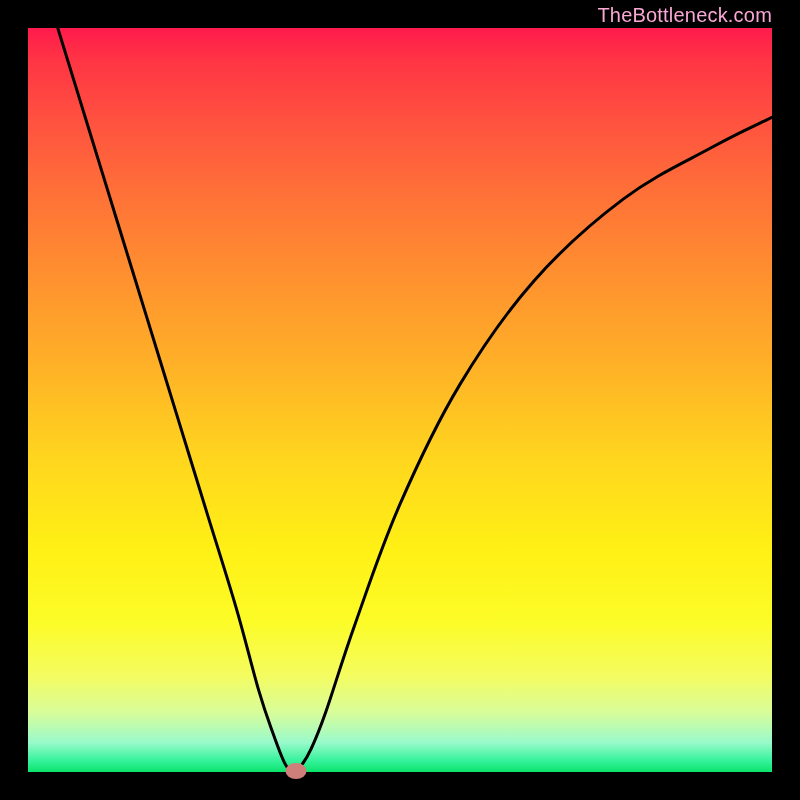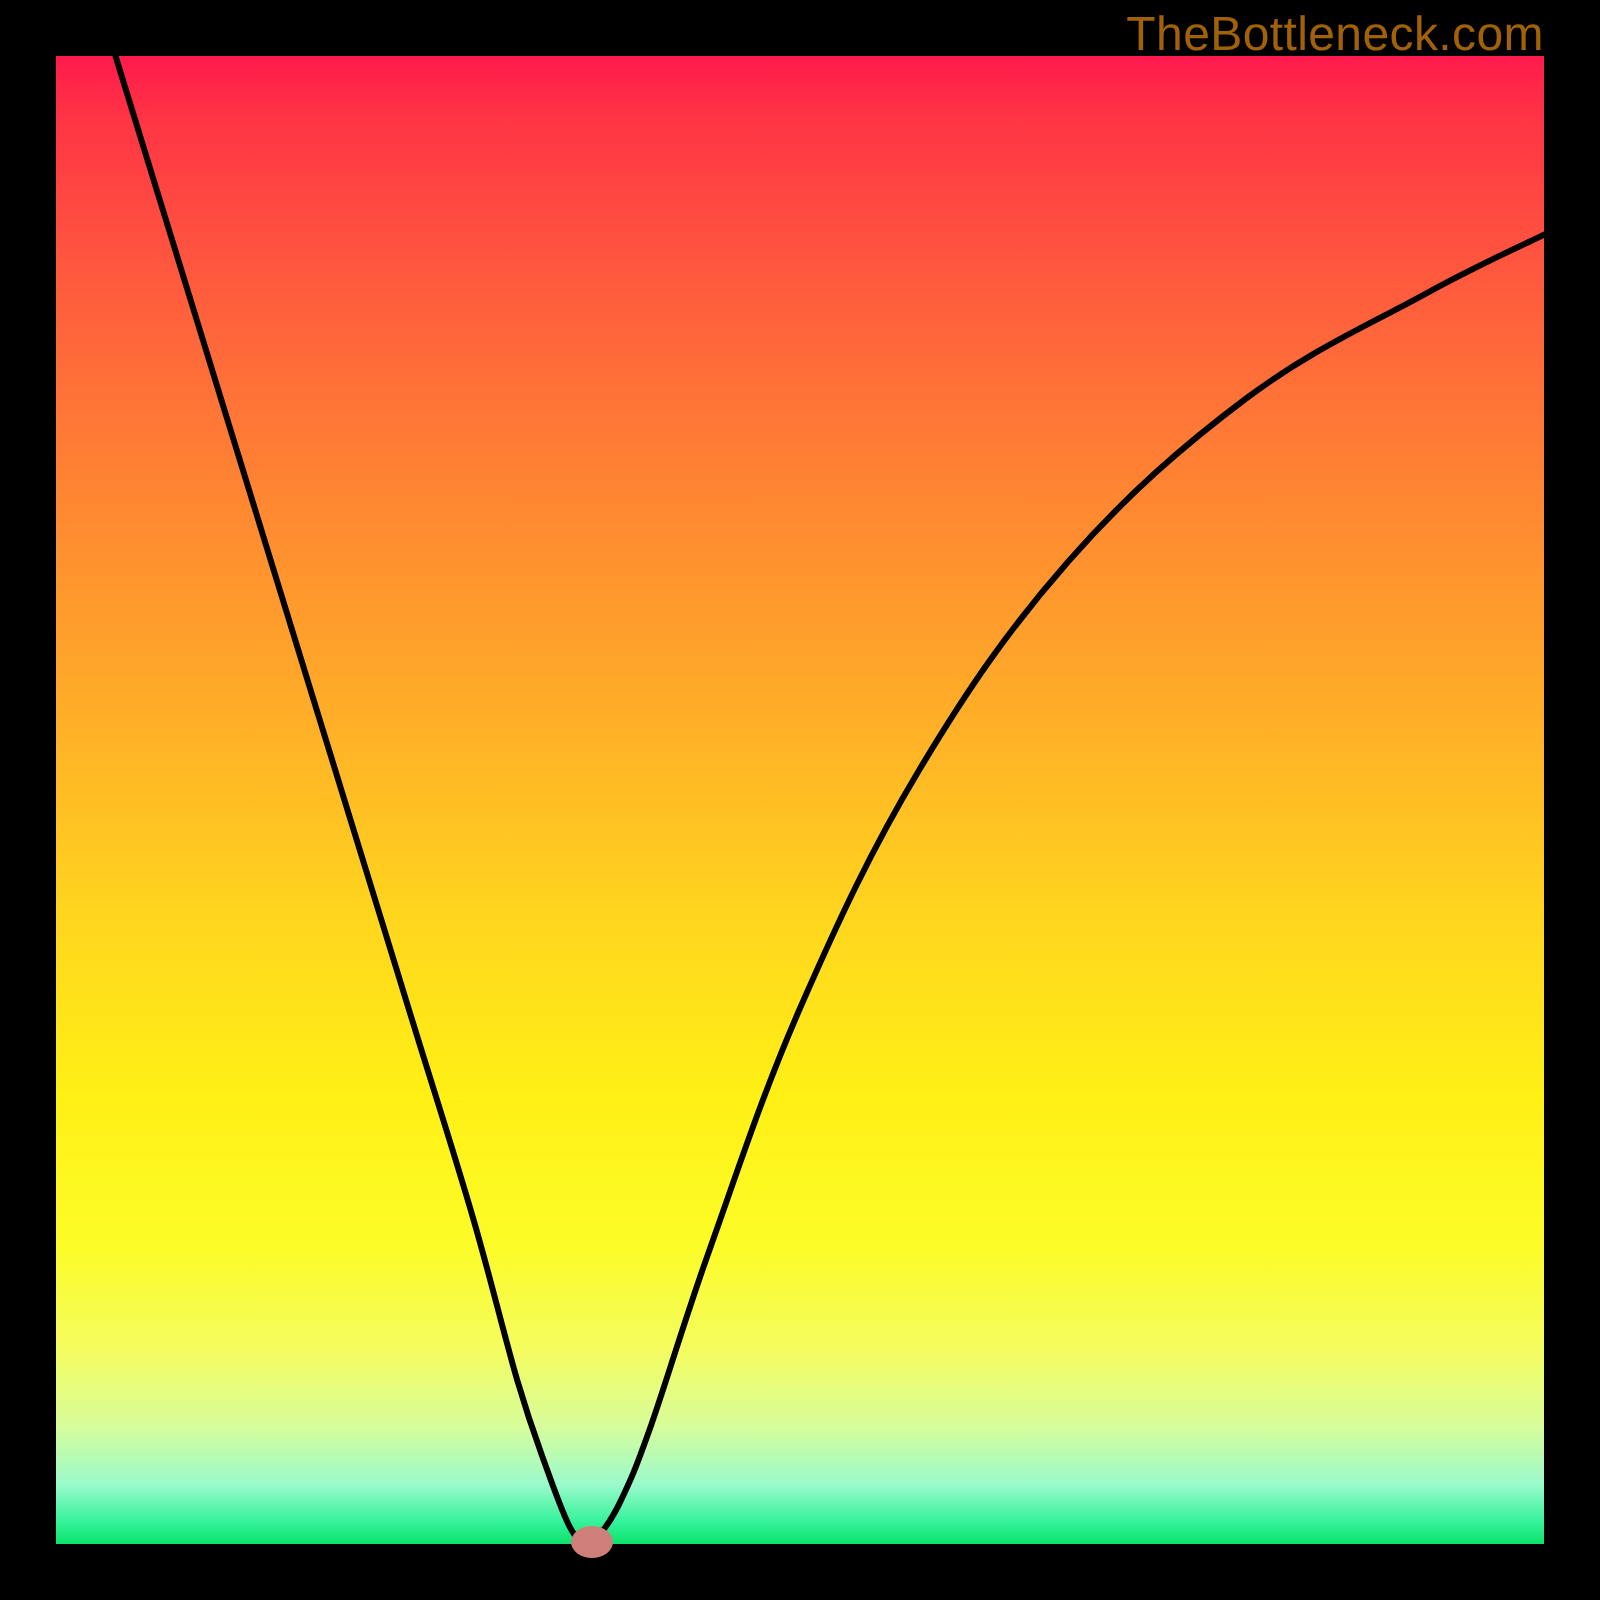--- a/index.html
+++ b/index.html
@@ -27,22 +27,22 @@
       #9afacb 96%,
       #35f29b 98.5%,
       #0be36b 100%
     );
   }
 
   .watermark {
     position: absolute;
     top: 4px;
     right: 28px;
-    color: #a16207;
-    font-size: 24px;
+    color: #f9a8d4;
+    font-size: 20px;
     letter-spacing: 0.2px;
     font-weight: 400;
   }
 
   .curve-svg {
     position: absolute;
     top: 0;
     left: 0;
     width: 744px;
     height: 744px;

